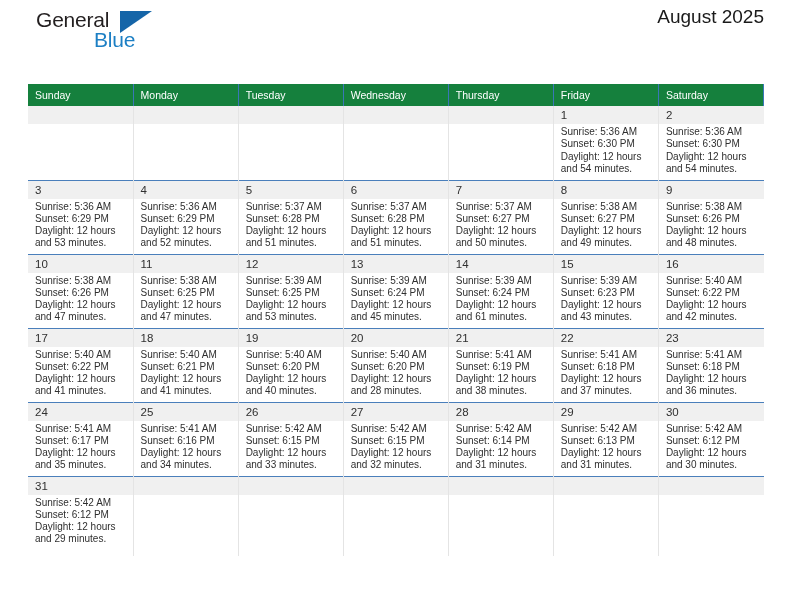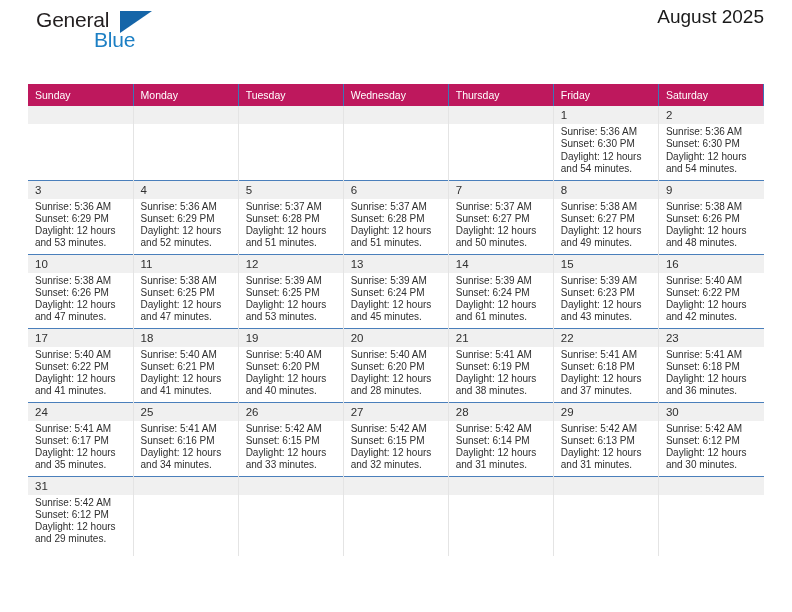--- a/index.html
+++ b/index.html
@@ -86,21 +86,21 @@
   }
 
   
   .calendar {
     width: 736px;
     border-collapse: collapse;
     table-layout: fixed;
     margin-top: 6px;
   }
   .calendar th {
-    background: #be185d;
+    background: #15803d;
     color: #ffffff;
     font-size: 10.5px;
     font-weight: normal;
     text-align: left;
     padding: 5px 0 5px 7px;
     height: 19px;
     box-sizing: border-box;
     border-right: 1px solid #3a76b8;
   }
   .calendar td {

